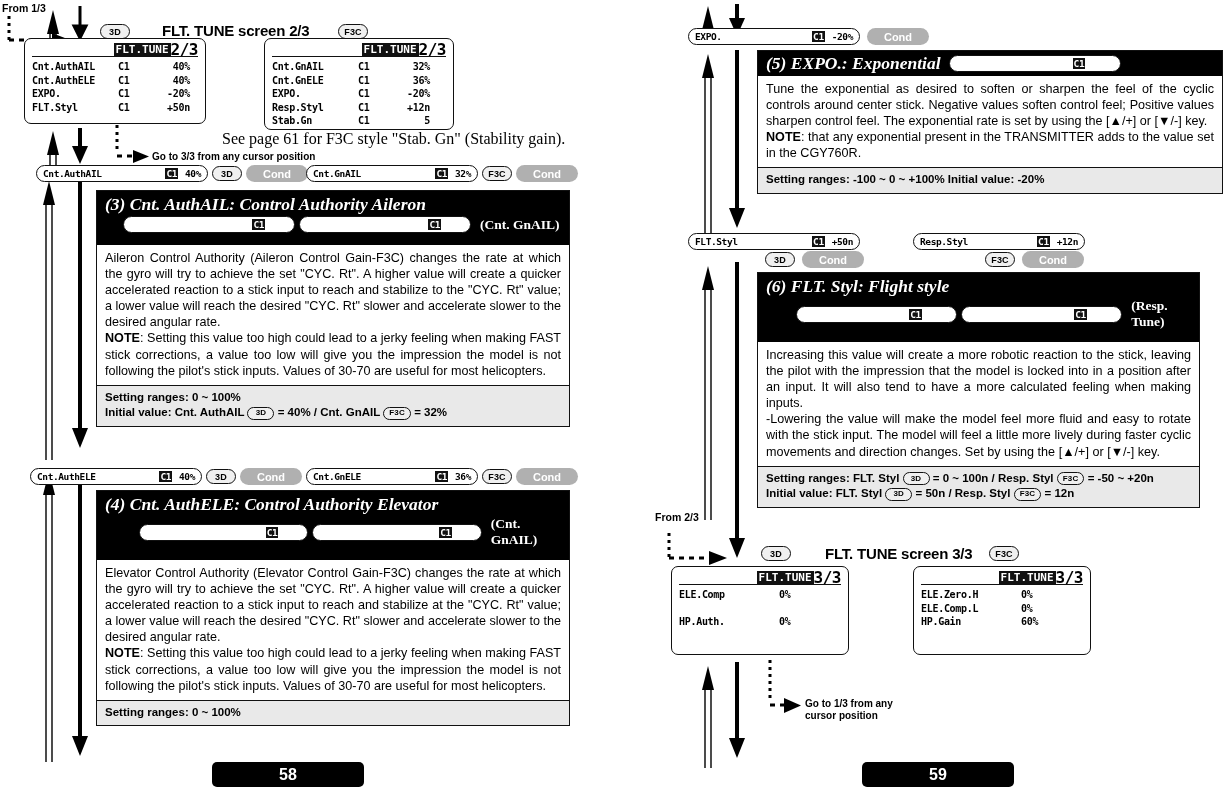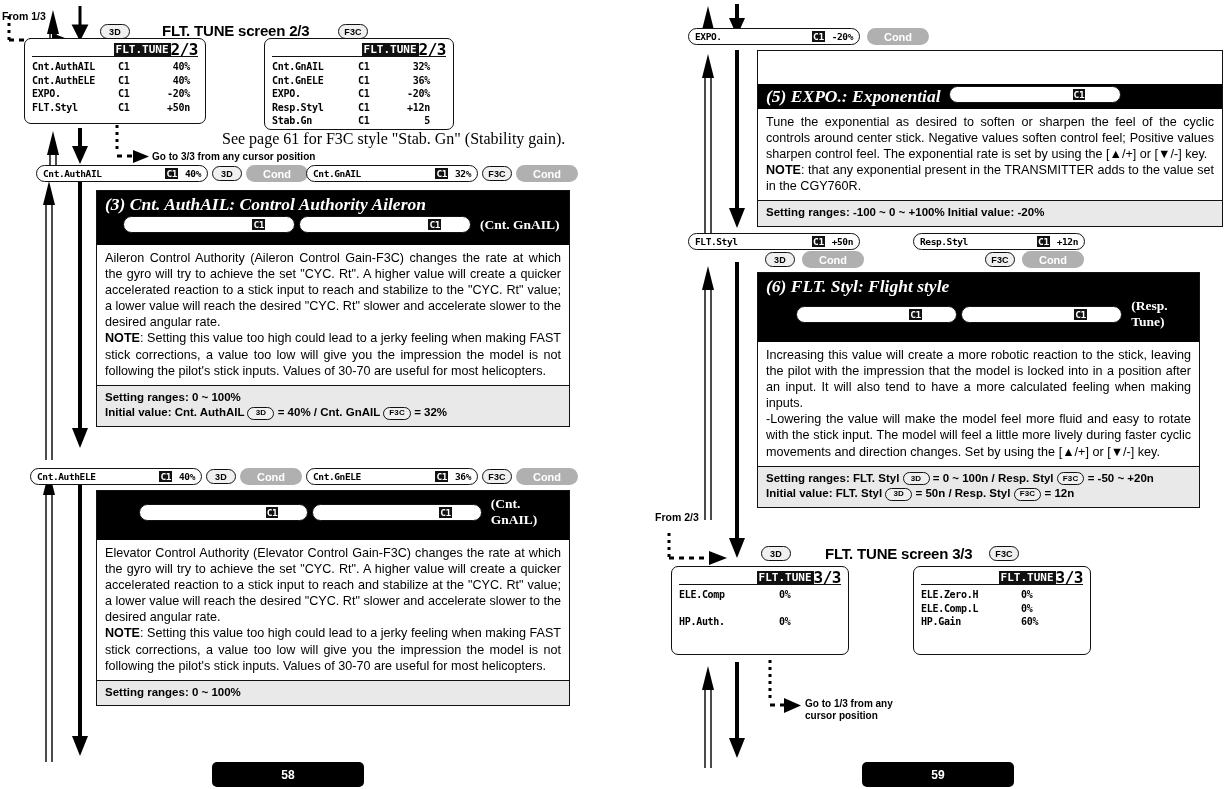--- a/index.html
+++ b/index.html
@@ -90,21 +90,21 @@
   .sec-title {
     font-family:"Liberation Serif", serif;
     font-style:italic; font-weight:700; font-size:17.5px; line-height:20px;
     letter-spacing:0px;
   }
   .sec-head-pills { margin-top:2px; padding-left:18px; display:flex; align-items:center; gap:4px; }
   .sec-alt {
     font-family:"Liberation Serif", serif;
     font-weight:700; font-size:13.5px; margin-left:5px;
   }
-  .sec-head-inline { display:flex; gap:8px; padding:2px 0 3px 8px;margin-top:33px; }
+  .sec-head-inline { display:flex; align-items:center; gap:8px; padding:2px 0 3px 8px; }
   .sec-body {
     padding:5px 8px 6px 8px;
     font-size:12.6px; line-height:16.1px;
     text-align:justify;
     hyphens:none;
   }
   .sec-body b { font-weight:700; }
   .sec-foot {
     border-top:1.6px solid #111;
     background:#e9e9e9;
@@ -120,21 +120,21 @@
   .lbl-from { font-size:10.5px; font-weight:700; }
   .lbl-goto { font-size:10px; font-weight:700; line-height:12px; }
   .screen-title { font-size:15px; font-weight:700; letter-spacing:-0.2px; }
   .seepage {
     font-family:"Liberation Serif", serif;
     font-size:16px; letter-spacing:0px;
   }
   .pagenum {
     position:absolute; width:152px; height:25px;
     background:#000; border-radius:5px;
-    color:#fff; font-size:12px; font-weight:700;
+    color:#fff; font-size:16px; font-weight:700;
     display:flex; align-items:center; justify-content:center;
   }
   .note-box {
     position:absolute; background:#eaeaea;
     padding:6px 8px 7px 8px;
     font-size:11.6px; line-height:15px; text-align:justify;
   }
 </style>
 </head>
 <body>
@@ -203,21 +203,21 @@
   <path d="M737,662 L737,740" stroke="#000" stroke-width="4"></path>
   <path d="M729,738 L737,758 L745,738 z" fill="#000"></path>
 
   <path d="M770,660 L770,700" stroke="#000" stroke-width="3" stroke-dasharray="3,4" fill="none"></path>
   <path d="M770,705 L785,705" stroke="#000" stroke-width="3" stroke-dasharray="5,5" fill="none"></path>
   <path d="M784,698 L801,705.5 L784,713 z" fill="#000"></path>
 </svg>
 
 <div class="page page-left">
 
-  <div class="abs lbl-from" style="left:2px; top:10px;text-align:center;">From 1/3</div>
+  <div class="abs lbl-from" style="left:2px; top:2px;text-align:center;">From 1/3</div>
 
   <div class="abs tag" style="left:100px; top:24px;">3D</div>
 
   <div class="abs screen-title" style="left:162px; top:22px;">FLT. TUNE screen 2/3</div>
 
   <div class="abs tag" style="left:338px; top:24px;">F3C</div>
 
   <div class="lcd" style="left:24px; top:38px; width:182px; height:86px;">
     <div class="lcd-title-row">
       <span class="lcd-title">FLT.TUNE</span>
@@ -348,20 +348,21 @@
       <span class="p-name">Cnt.GnELE</span>
       <span class="p-cond">C1</span>
       <span class="p-val">36%</span>
     </span>
     <span class="tag">F3C</span>
     <span class="cond-btn">Cond</span>
   </div>
 
   <div class="section" style="left:96px; top:490px; width:474px;">
     <div class="sec-head">
+      <div class="sec-title">(4) Cnt. AuthELE: Control Authority Elevator</div>
       <div class="sec-head-pills" style="padding-left:34px;">
         <span class="pill" style="width:172px;">
           <span class="p-name">Cnt.AuthELE</span>
           <span class="p-cond">C1</span>
           <span class="p-val">40%</span>
         </span>
         <span class="pill" style="width:172px;">
           <span class="p-name">Cnt.GnELE</span>
           <span class="p-cond">C1</span>
           <span class="p-val">36%</span>

